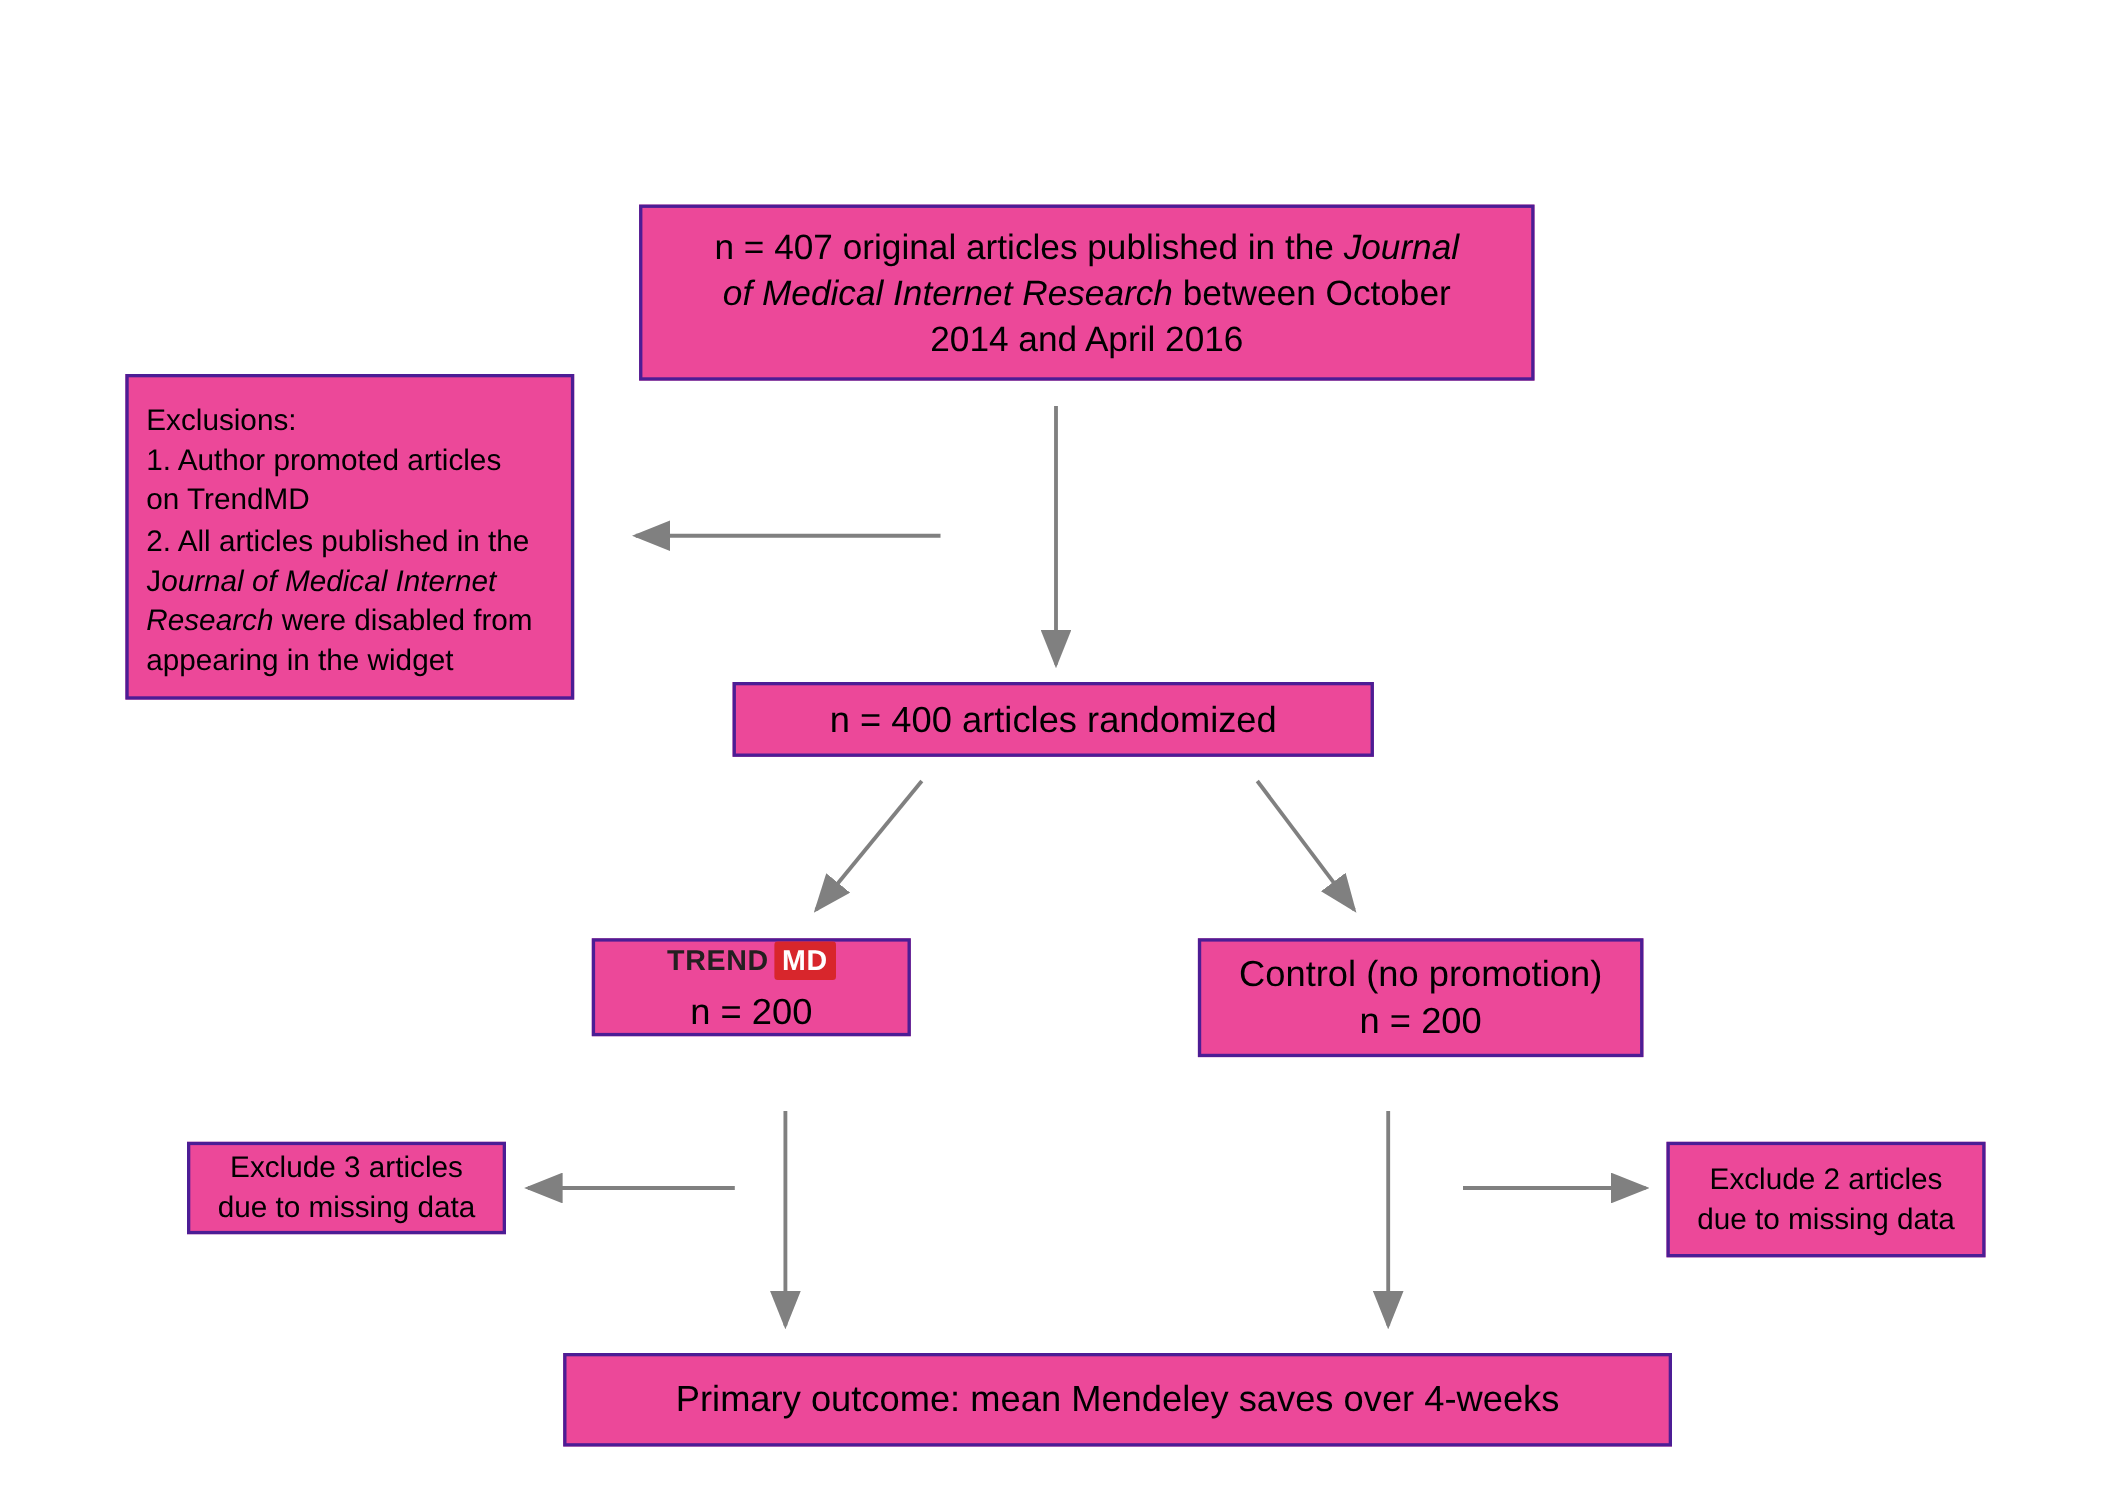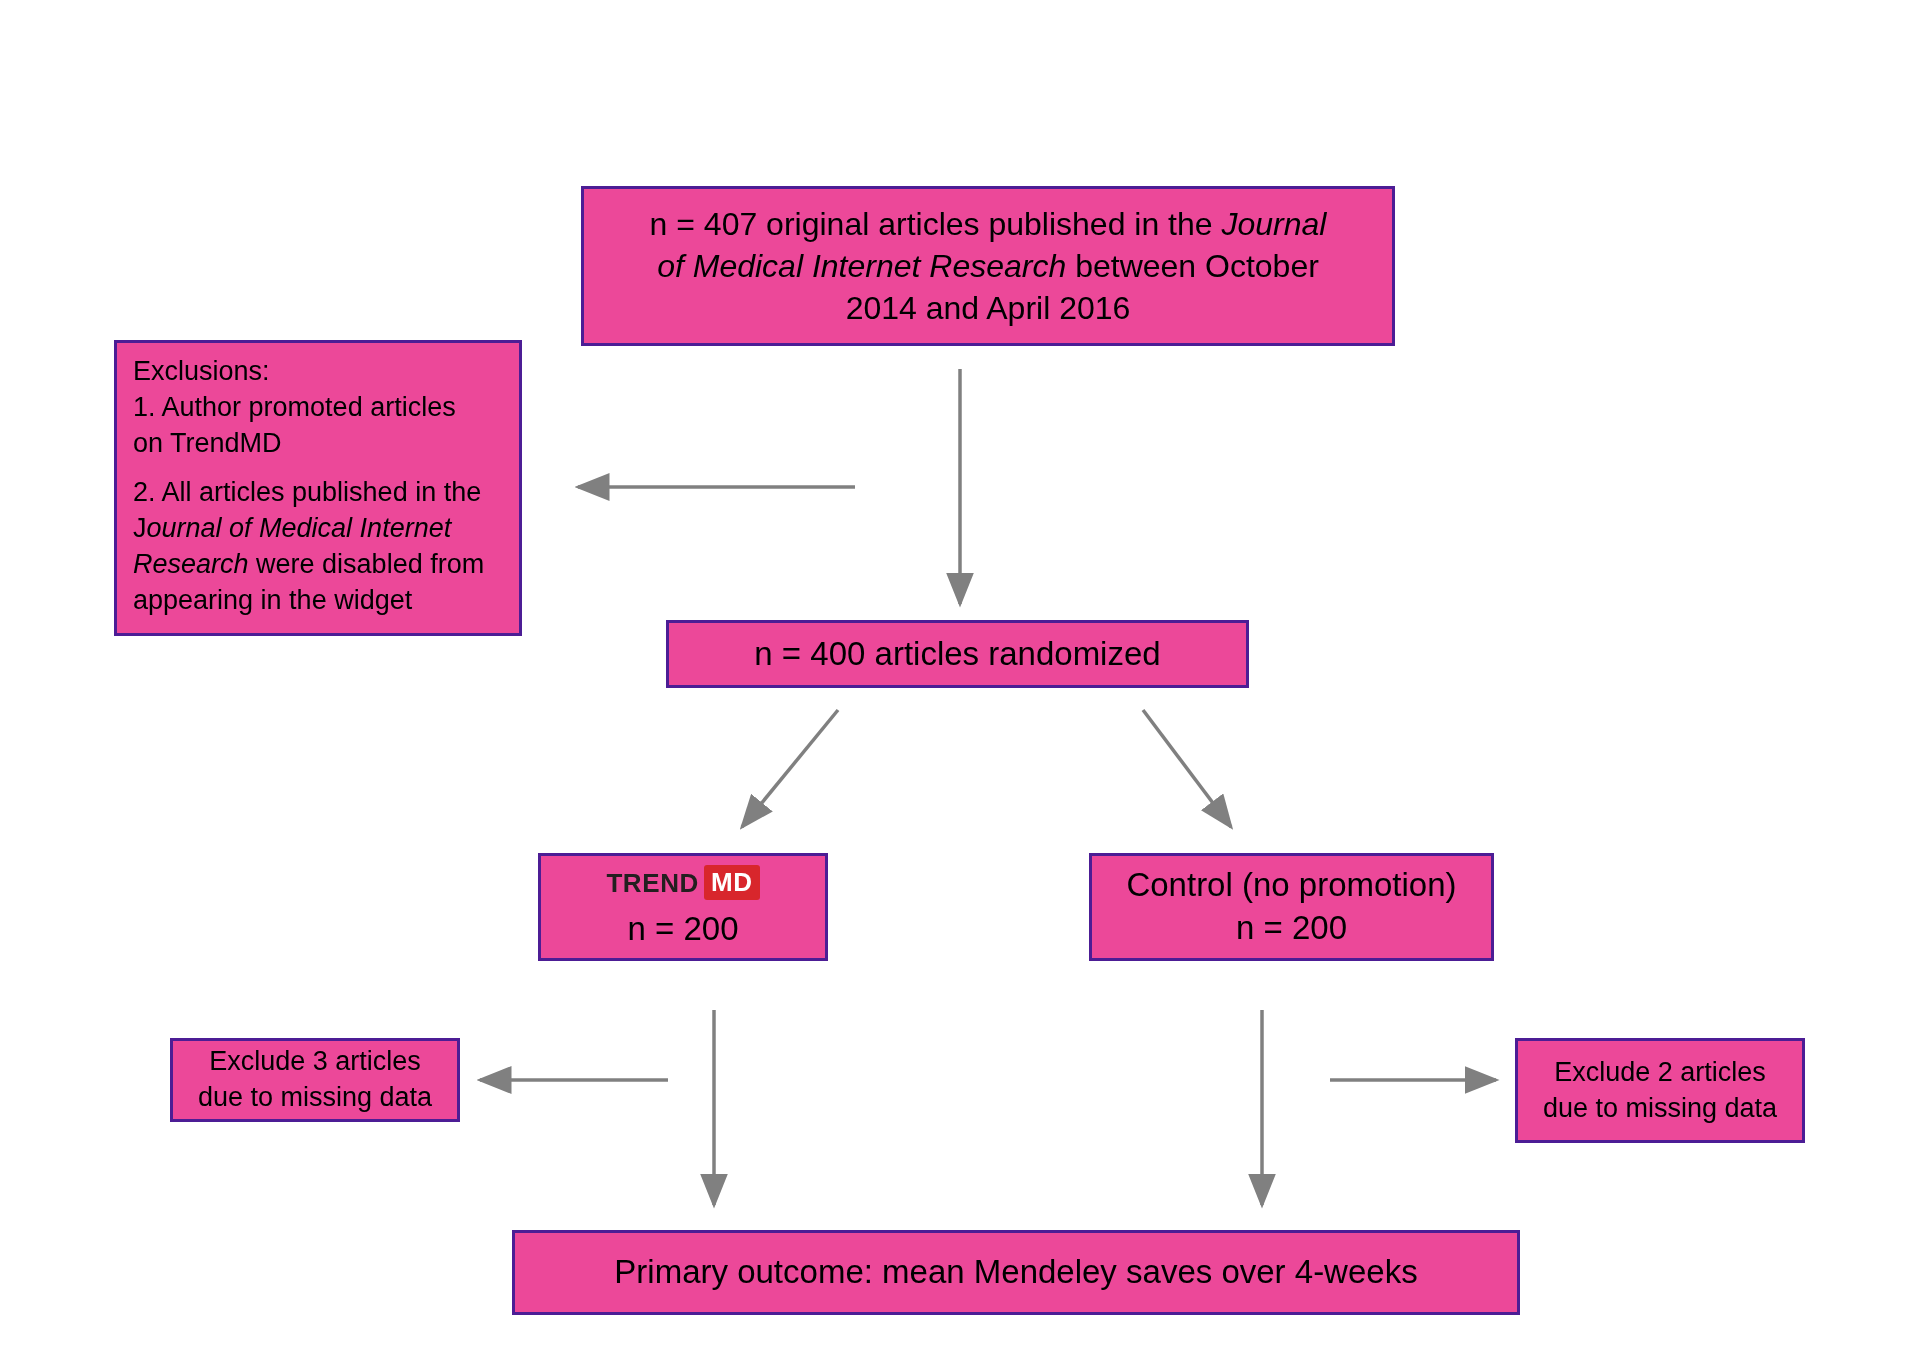--- a/index.html
+++ b/index.html
@@ -58,35 +58,35 @@
     font-size: 32px;
     line-height: 1.32;
   }
   #box-source .ln { display: block; width: 100%; }
 
   #box-exclusions {
     left: 114px;  top: 340px;
     width: 408px; height: 296px;
     font-size: 27px;
     line-height: 1.33;
-    padding: 11px 14px 14px 16px;
+    padding: 22px 14px 14px 16px;
     justify-content: flex-start;
   }
   #box-exclusions .ln { display: block; }
   #box-exclusions .gap { height: 22px; }
 
   #box-randomized {
     left: 666px;  top: 620px;
     width: 583px; height: 68px;
     font-size: 33px;
   }
 
   #box-trendmd {
     left: 538px;  top: 853px;
-    width: 290px; height: 108px;
+    width: 290px; height: 89px;
     font-size: 33px;
     justify-content: center;
     gap: 10px;
   }
 
   #box-control {
     left: 1089px; top: 853px;
     width: 405px; height: 108px;
     font-size: 33px;
     line-height: 1.3;

